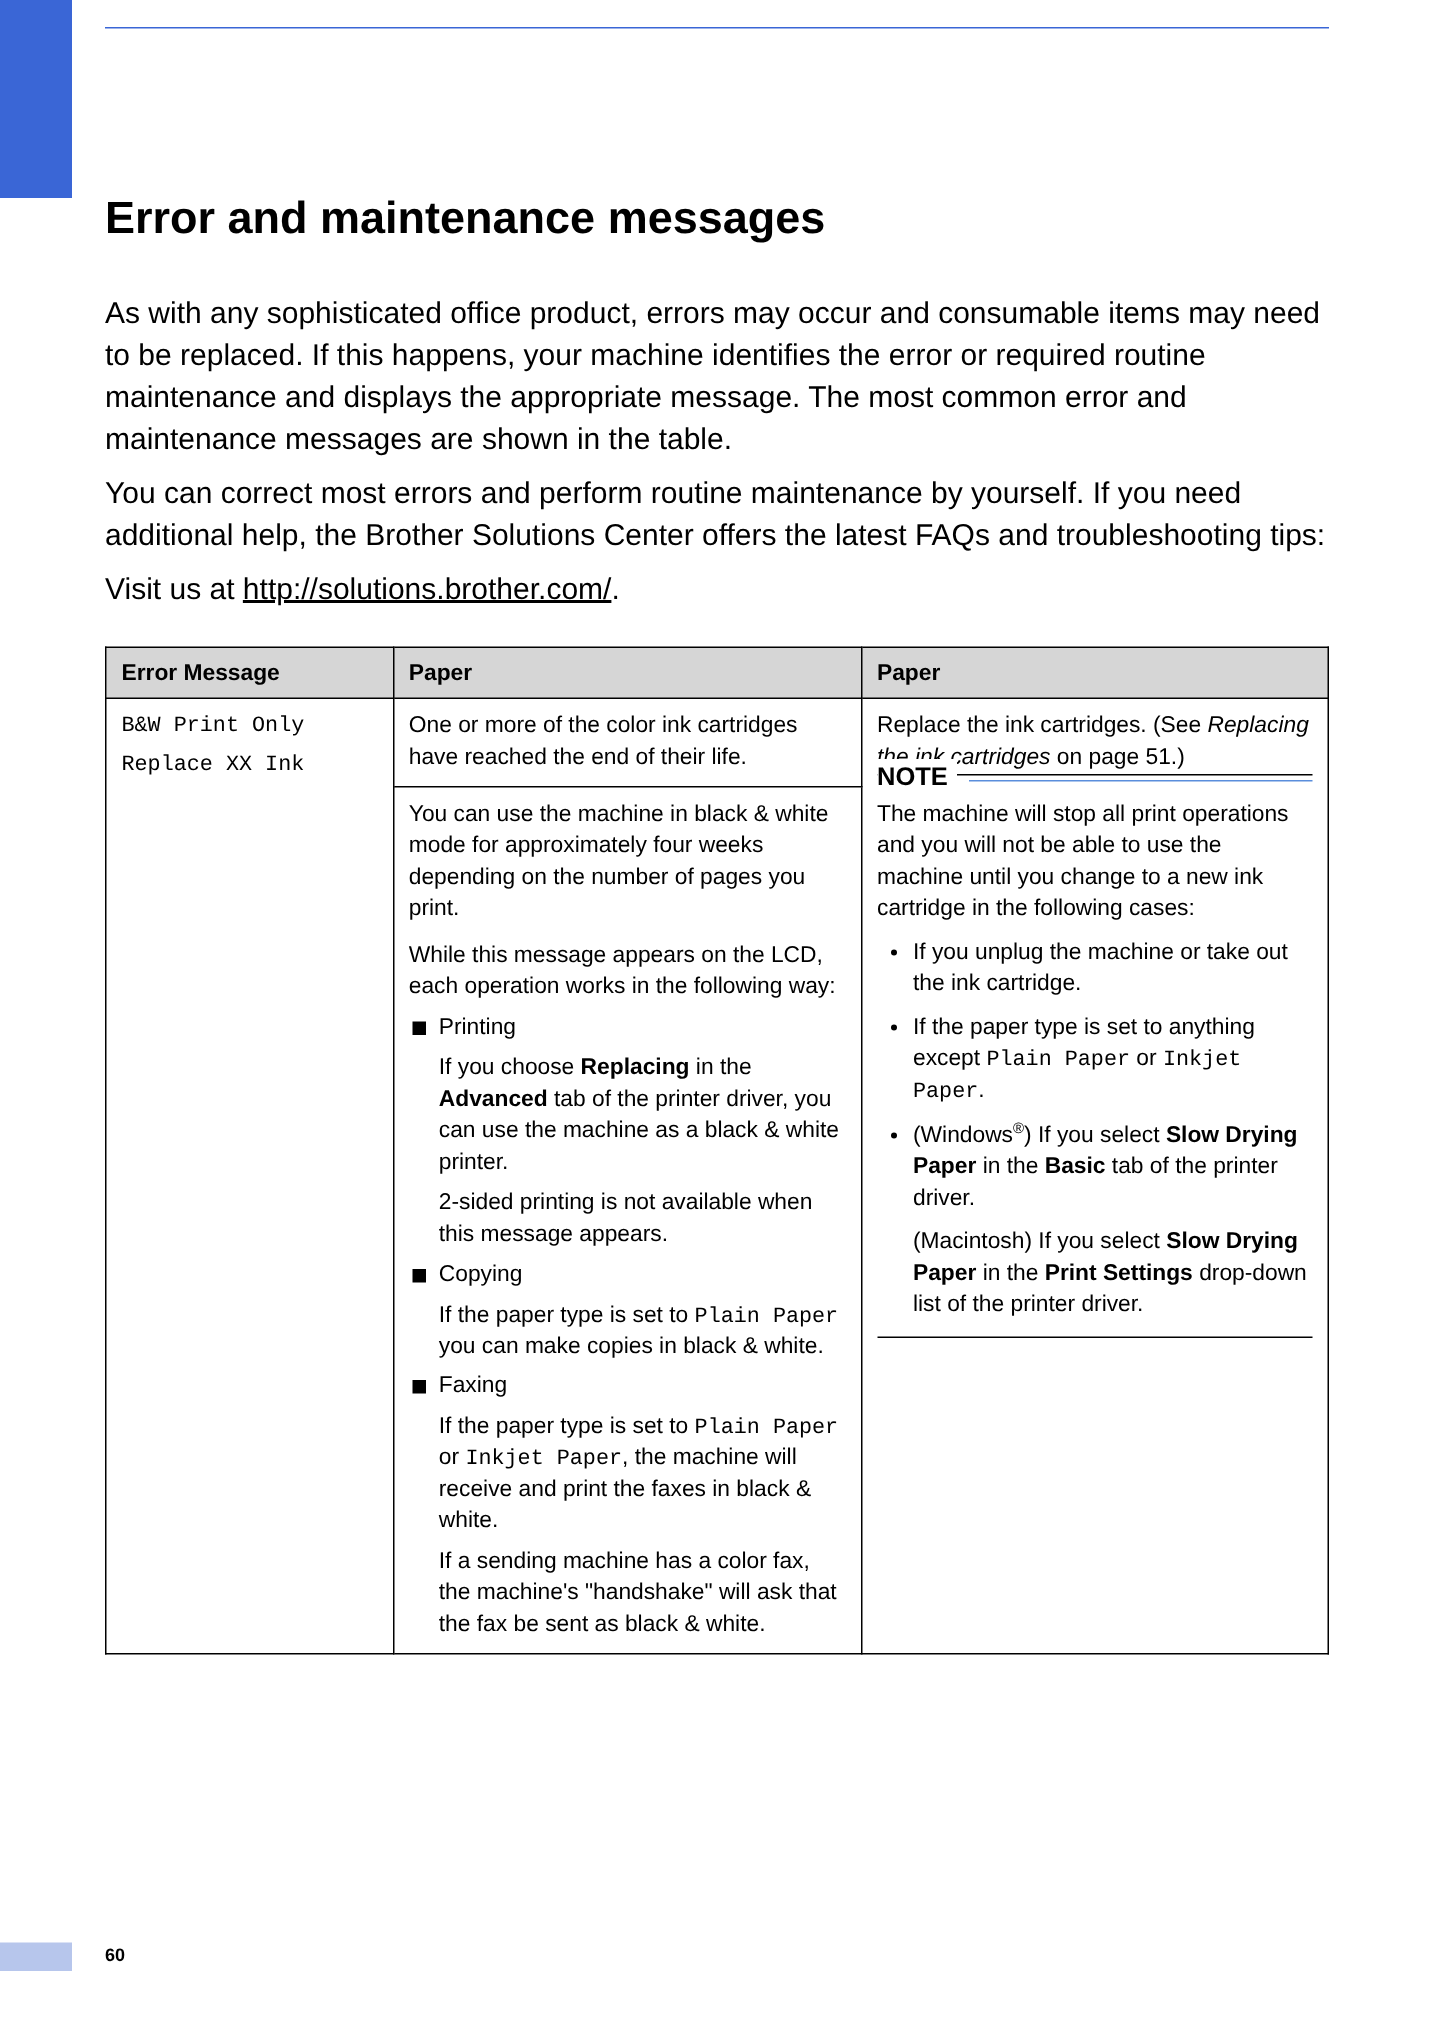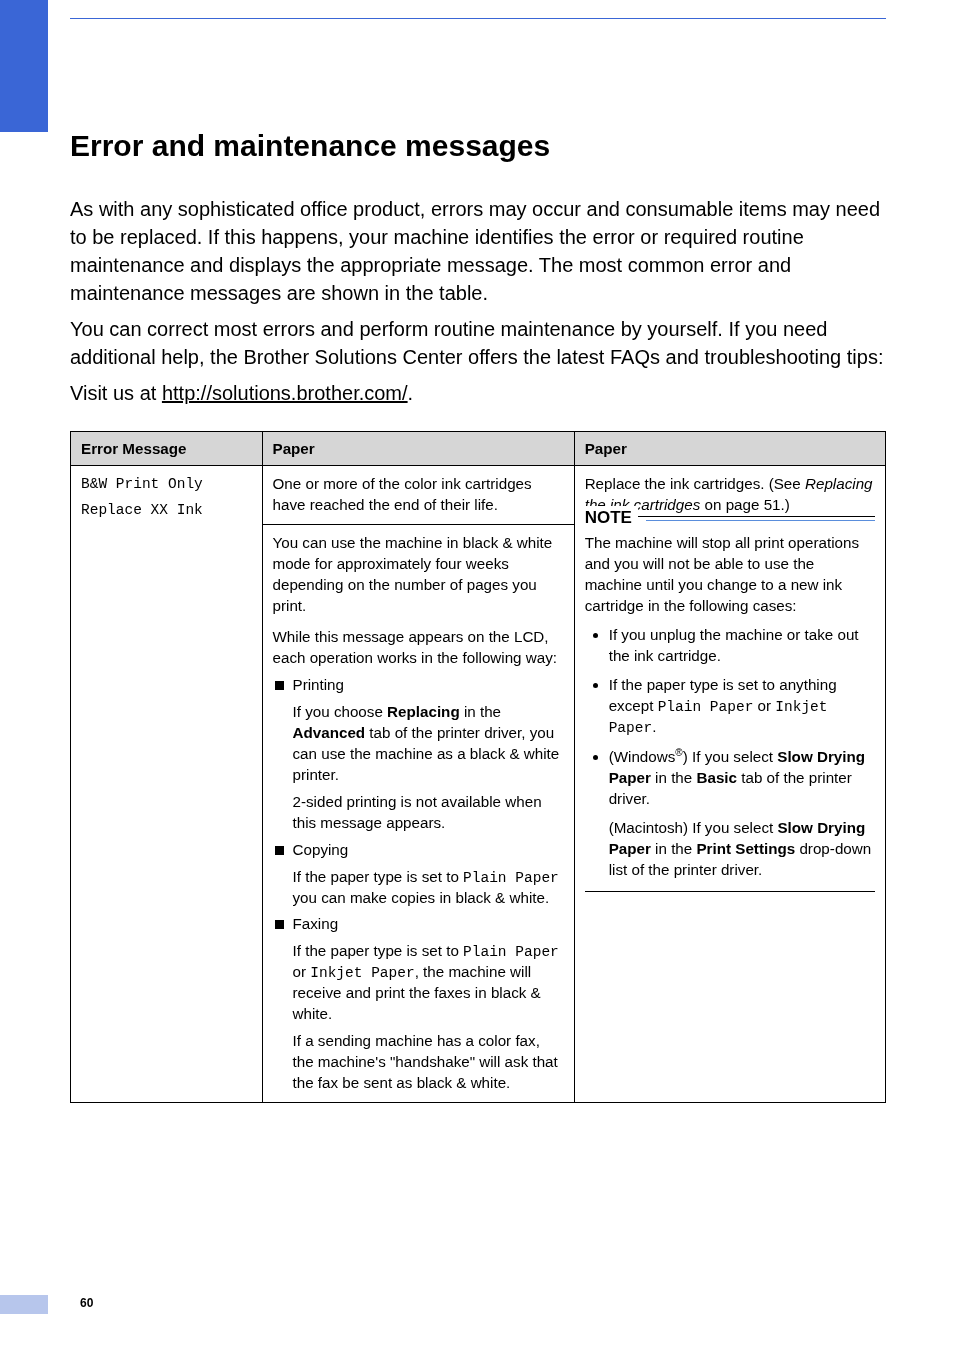--- a/index.html
+++ b/index.html
@@ -99,21 +99,21 @@
 }
 ul.square-list li p.indent {
   margin-top:6px;
   margin-left:0;
 }
 .mono { font-family: "Courier New", monospace; font-size: 14.5px; }
 sup { font-size: 10px; }
 .italic { font-style: italic; }
 .page-num {
   position:absolute;
-  left:80px; bottom:40px;
+  left:70px; bottom:40px;
   font-size:12px;
   font-weight:bold;
 }
 .pn-bar {
   position:absolute;
   left:0; bottom:36px;
   width:48px; height:19px;
   background:#b7c6ec;
 }
 </style>

